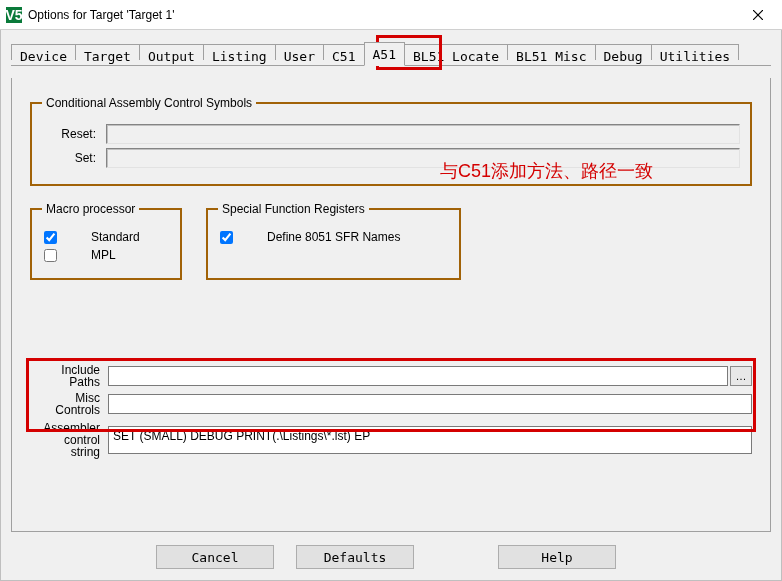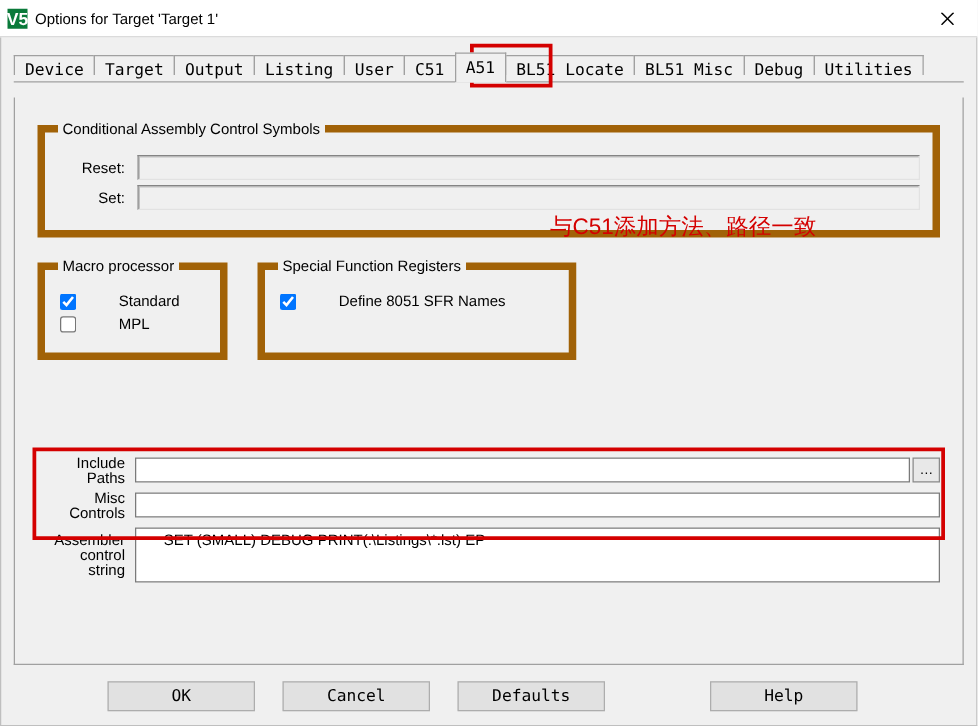--- a/index.html
+++ b/index.html
@@ -83,21 +83,21 @@
 
   .tabpage {
     position: absolute;
     top: 48px; left: 10px; right: 10px; bottom: 48px;
     border: 1px solid #a0a0a0;
     border-top: none;
     padding: 18px;
   }
 
   fieldset.group {
-    border: 6px solid #a16207;
+    border: 2px solid #a16207;
     padding: 10px 10px 12px 10px;
     margin: 0;
   }
   fieldset.group > legend {
     padding: 0 4px;
     color: #000;
   }
 
   .row { display: flex; align-items: center; margin: 4px 0; }
   .row .lbl { width: 54px; text-align: right; margin-right: 10px; }
@@ -138,24 +138,24 @@
     width: 22px; height: 20px;
     margin-left: 2px;
     border: 1px solid #8a8a8a;
     background: #e8e8e8;
     font-size: 11px;
     display: flex; align-items: center; justify-content: center;
     cursor: pointer;
   }
   .ta {
     flex: 1;
-    height: 44px;
+    height: 28px;
     border: 1px solid #7a7a7a;
     background: #fff;
-    padding: 2px 22px;
+    padding: 2px 4px;
     font-family: inherit;
     font-size: 12px;
     resize: none;
     overflow-y: scroll;
   }
 
   .btnbar {
     position: absolute;
     left: 0; right: 0; bottom: 0;
     height: 46px;
@@ -275,24 +275,23 @@
         <div class="flbl" style="white-space:pre-line">Assembler
 control
 string</div>
         <textarea class="ta" readonly="" style="">SET (SMALL) DEBUG PRINT(.\Listings\*.lst) EP</textarea>
       </div>
     </div>
 
   </div>
 
   <div class="btnbar">
-    <button class="btn">OK</button>
     <button class="btn">Cancel</button>
     <button class="btn">Defaults</button>
     <span class="spacerR"></span>
     <button class="btn">Help</button>
   </div>
 
 </div>
 
 <div class="ann-box" style="left:376px; top:35px; width:66px; height:35px;"></div>
-<div class="ann-text" style="left:440px; top:169px;">与C51添加方法、路径一致</div>
+<div class="ann-text" style="left:440px; top:159px;">与C51添加方法、路径一致</div>
 <div class="ann-box" style="left:26px; top:358px; width:730px; height:74px;"></div>
 
 </body></html>

